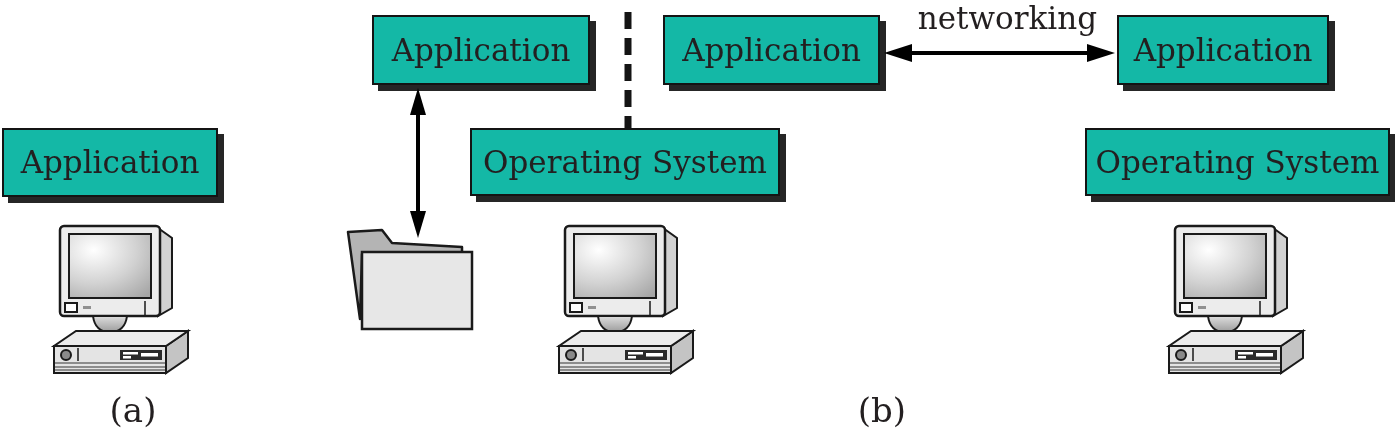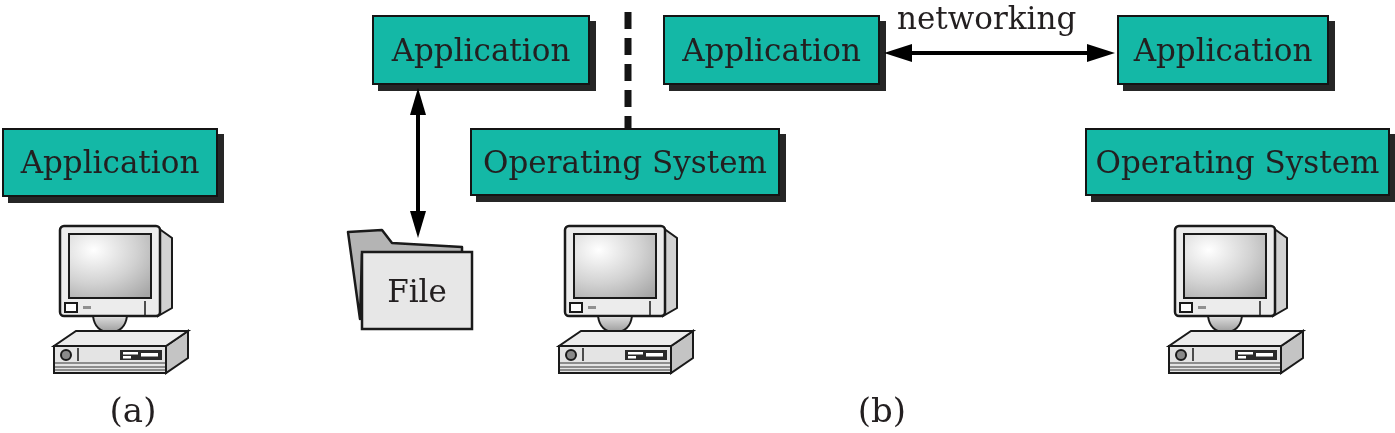--- a/index.html
+++ b/index.html
@@ -28,21 +28,21 @@
   .caption {
     position: absolute;
     width: 100px;
     font-size: 34px;
     text-align: center;
     line-height: 1.1;
   }
   .float-label {
     position: absolute;
     font-size: 31px;
-    text-align: left;
+    text-align: right;
     line-height: 1.1;
     white-space: nowrap;
   }
   .abs { position: absolute; }
   .file-label {
     position: absolute;
     left: 362px; top: 252px;
     width: 110px; height: 77px;
     display: flex; align-items: center; justify-content: center;
     font-size: 31px;
@@ -114,21 +114,20 @@
   <svg class="abs" style="left:400px; top:86px;" width="36" height="154">
     <line x1="18" y1="26" x2="18" y2="128" stroke="#000000" stroke-width="4"></line>
     <polygon points="18,2 10,29 26,29" fill="#000000"></polygon>
     <polygon points="18,152 10,125 26,125" fill="#000000"></polygon>
   </svg>
 
   <svg class="abs" style="left:344px; top:226px;" width="132" height="108">
     <polygon points="4,6 38,4 48,17 118,21 118,28 18,28 16,93" fill="#b4b4b4" stroke="#1a1a1a" stroke-width="2.5" stroke-linejoin="round"></polygon>
     <rect x="18" y="26" width="110" height="77" fill="#e7e7e7" stroke="#1a1a1a" stroke-width="2.5"></rect>
   </svg>
-  <div class="file-label">File</div>
 
   <svg class="abs" style="left:620px; top:12px;" width="16" height="118">
     <line x1="8" y1="0" x2="8" y2="118" stroke="#141414" stroke-width="7" stroke-dasharray="17 9"></line>
   </svg>
 
   <div class="box" style="left:663px; top:15px; width:217px; height:70px;">Application</div>
 
   <div class="box" style="left:470px; top:128px; width:310px; height:68px;">Operating System</div>
 
   <svg class="abs" style="left:553px; top:222px;" width="150" height="155">

